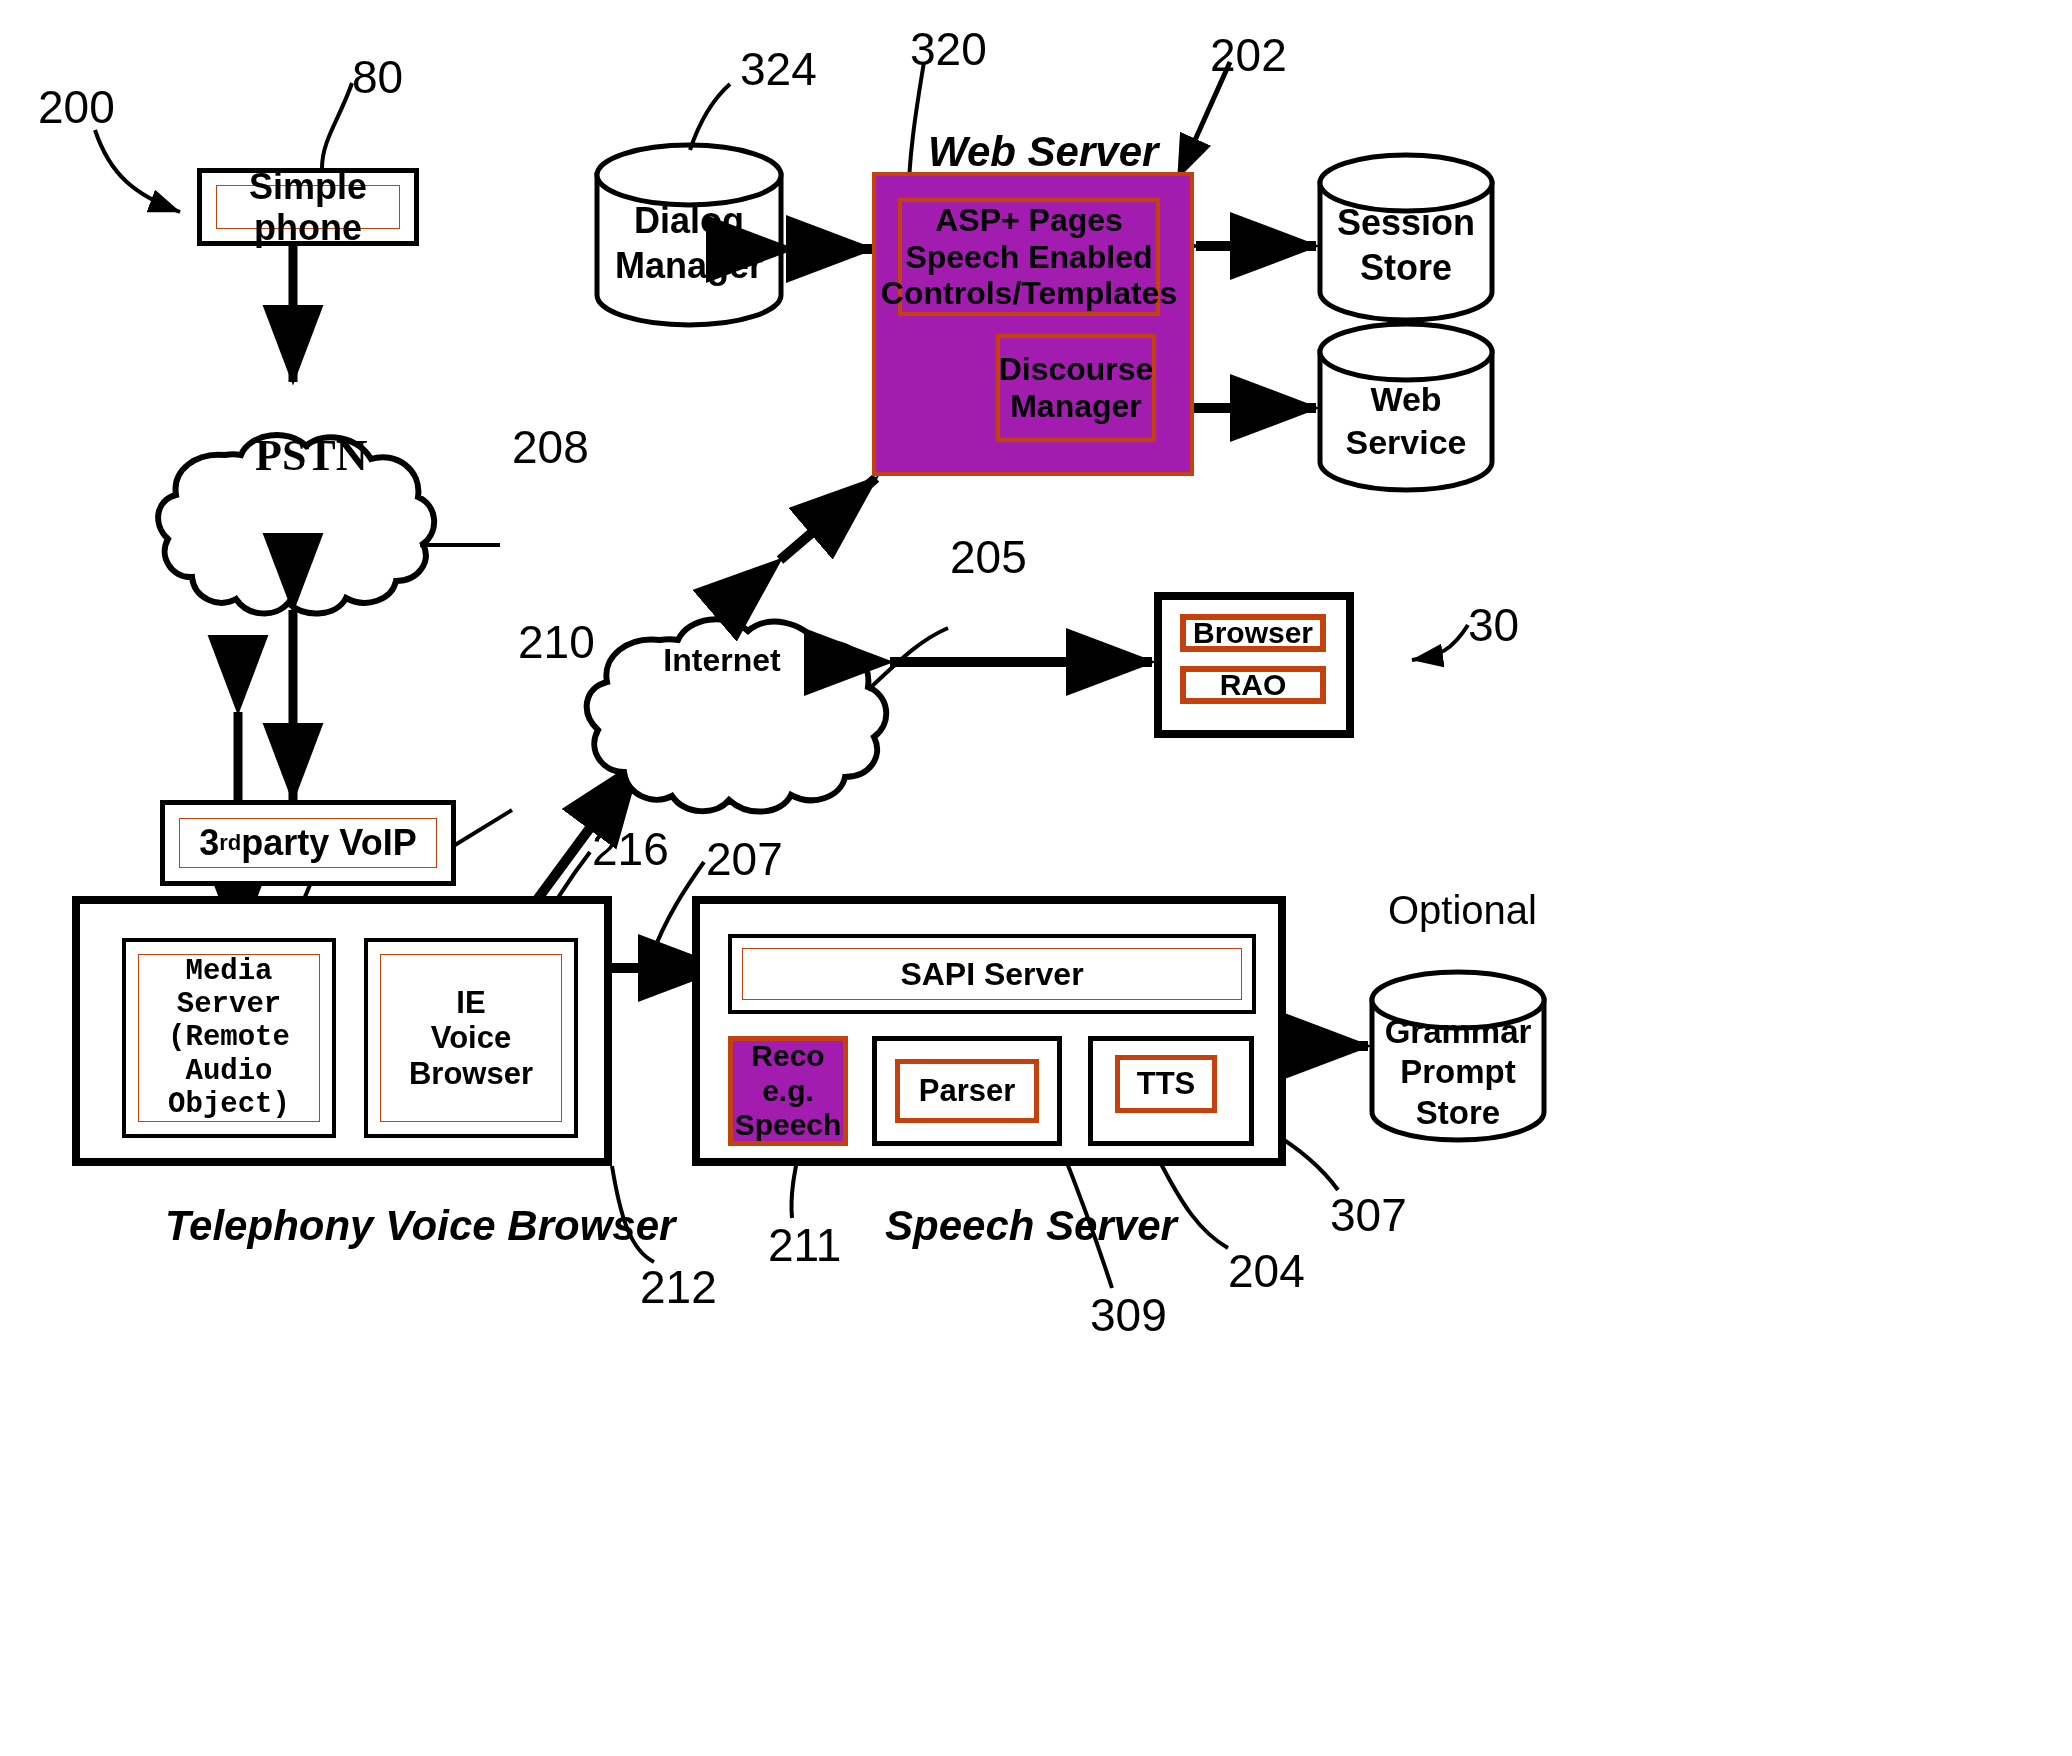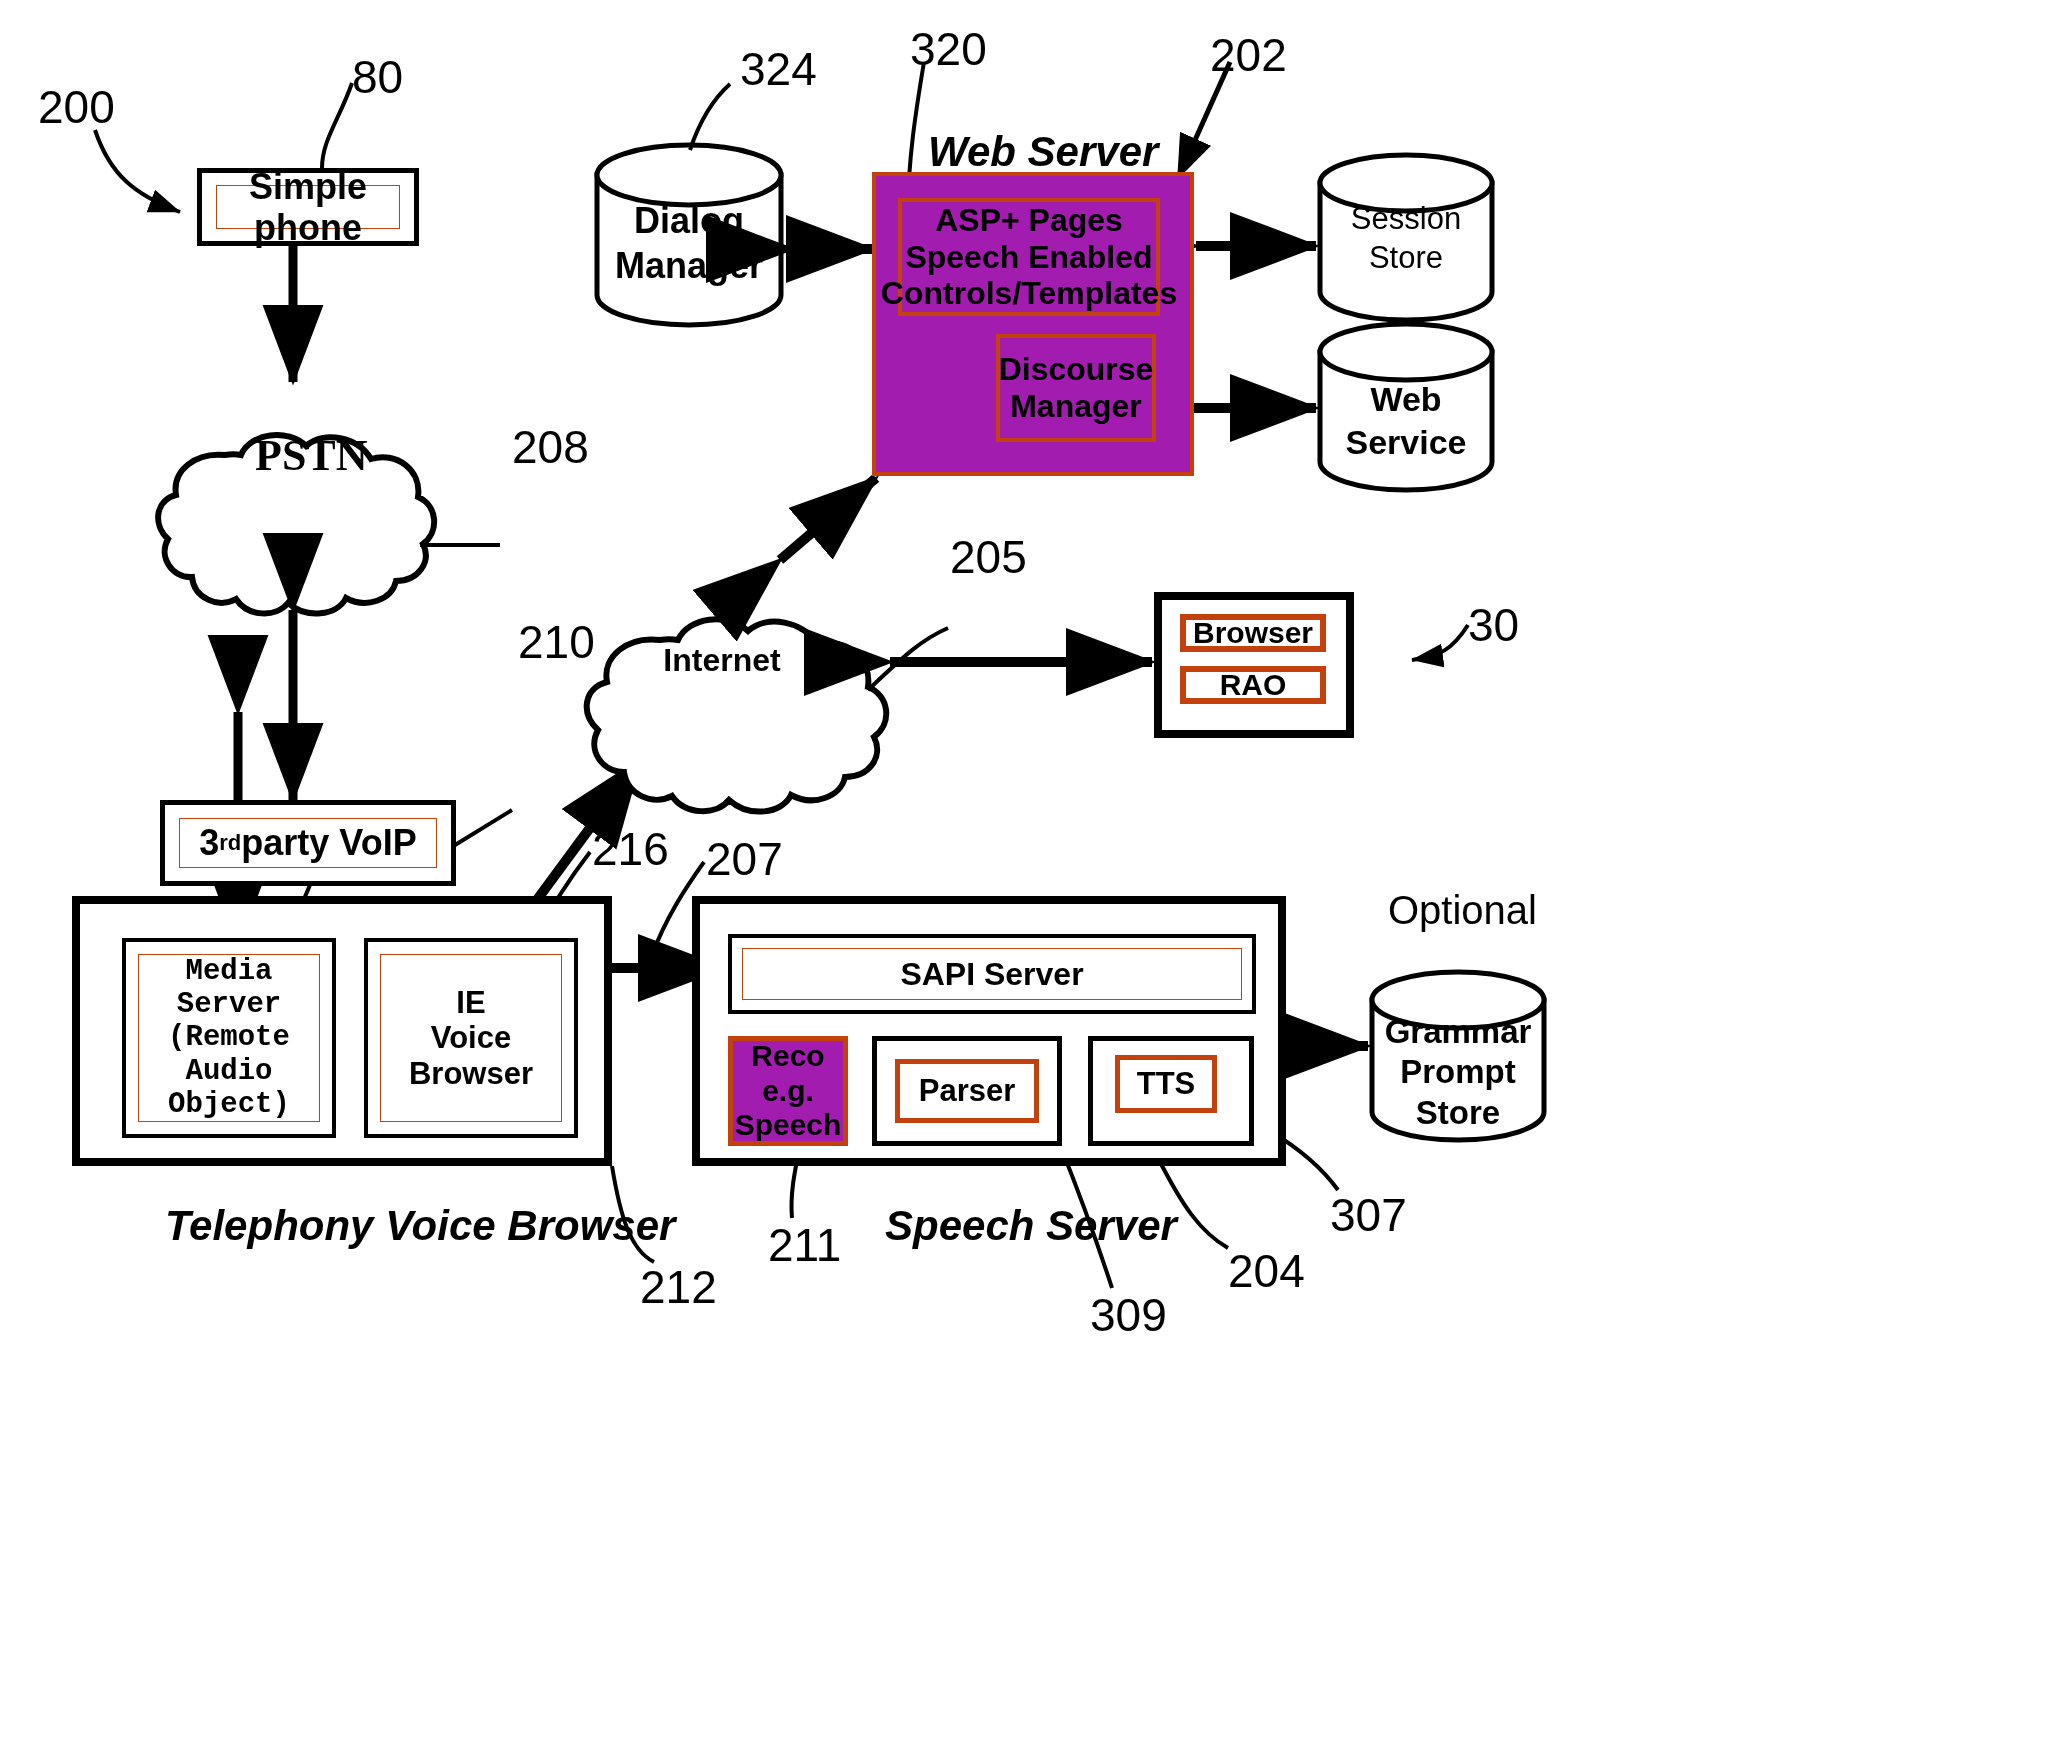--- a/index.html
+++ b/index.html
@@ -247,21 +247,21 @@
     <div>ASP+ Pages</div>
     <div>Speech Enabled</div>
     <div>Controls/Templates</div>
   </div>
 
   <div class="box-plain" style="left:996px; top:334px; width:160px; height:108px; flex-direction:column; font-size:32px;">
     <div>Discourse</div>
     <div>Manager</div>
   </div>
 
-  <div style="position:absolute; left:1320px; top:200px; width:172px; text-align:center; font-weight:normal; font-size:31px; line-height:1.25;">
+  <div style="position:absolute; left:1320px; top:200px; width:172px; text-align:center; font-weight:bold; font-size:36px; line-height:1.25;">
     <div>Session</div>
     <div>Store</div>
   </div>
 
   <div style="position:absolute; left:1320px; top:378px; width:172px; text-align:center; font-weight:bold; font-size:34px; line-height:1.25;">
     <div>Web</div>
     <div>Service</div>
   </div>
 
   <div class="box-outer thick" style="left:1154px; top:592px; width:200px; height:146px;">

